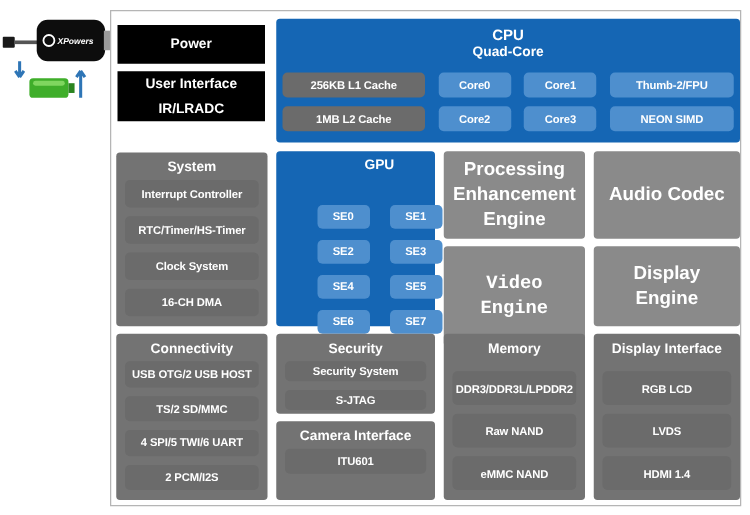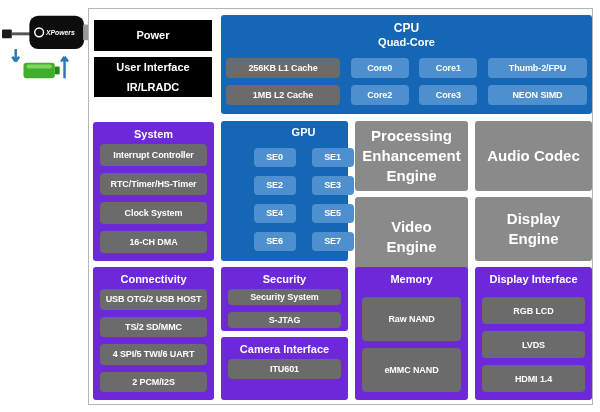--- a/index.html
+++ b/index.html
@@ -18,21 +18,21 @@
     align-items:center; justify-content:center; font-weight:bold; font-size:11px;
     text-align:center; line-height:1.35;
   }
   
   .blue-block { background:#1566b4; border-radius:3px; color:#fff; display:flex; flex-direction:column; }
   .blue-title { text-align:center; font-weight:bold; color:#fff; padding-top:6px; line-height:1.25; }
   .blue-title .t1 { font-size:12px; display:block; }
   .blue-title .t2 { font-size:11px; display:block; }
   
   .section {
-    background:#6d28d9; border-radius:3px; color:#fff;
+    background:#737373; border-radius:3px; color:#fff;
     display:flex; flex-direction:column; padding:4px 7px 8px;
   }
   .section-title { text-align:center; font-weight:bold; font-size:11px; padding:2px 0 4px; flex:0 0 auto; }
   .chips { display:flex; flex-direction:column; gap:7px; flex:1; }
   .chip {
     background:#6b6b6b; color:#fff; border-radius:4px; flex:1;
     display:flex; align-items:center; justify-content:center;
     font-size:9px; font-weight:bold; white-space:nowrap; letter-spacing:-0.1px;
     min-height:16px; padding:0 2px;
   }
@@ -44,21 +44,21 @@
     font-weight:bold; font-size:15px; line-height:1.35; padding:0 10px;
   }
   
   .cpu-rows { display:flex; flex-direction:column; gap:7px; padding:8px 5px 10px; margin-top:auto; }
   .cpu-row { display:flex; justify-content:space-between; gap:8px; }
   .cpu-row .chip { flex:0 0 auto; height:20px; }
   .w-cache { width:110px; } .w-core { width:54px; } .w-ext { width:95px; }
   
   .gpu-grid {
     display:grid; grid-template-columns:42px 42px; gap:9px 16px;
-    justify-content:center; margin-top:8px;
+    justify-content:center; margin-top:24px;
   }
   .gpu-grid .chip { flex:none; height:19px; }
   .device { position:absolute; left:2px; top:6px; width:86px; height:84px; }
   .device text { font-family:"Liberation Sans", sans-serif; }
 </style>
 </head>
 <body>
 
 <div class="page">
 
@@ -143,21 +143,21 @@
       <div class="chip blue">SE7</div>
     </div>
   </div>
 
   <div class="abs engine" style="left:355px; top:121px; width:113px; height:70px;">
     <span>Processing Enhancement Engine</span>
   </div>
   <div class="abs engine" style="left:475px; top:121px; width:117px; height:70px;">
     <span>Audio Codec</span>
   </div>
-  <div class="abs engine" style="left:355px; top:197px; width:113px; height:80px;">
+  <div class="abs engine" style="left:355px; top:197px; width:113px; height:80px;font-family:Liberation Mono, monospace;">
     <span>Video Engine</span>
   </div>
   <div class="abs engine" style="left:475px; top:197px; width:117px; height:64px;">
     <span>Display Engine</span>
   </div>
 
   <div class="abs section" style="left:221px; top:267px; width:127px; height:64px;">
     <div class="section-title">Security</div>
     <div class="chips">
       <div class="chip">Security System</div>
@@ -168,20 +168,21 @@
   <div class="abs section" style="left:221px; top:337px; width:127px; height:63px;">
     <div class="section-title">Camera Interface</div>
     <div class="chips">
       <div class="chip" style="max-height:20px;">ITU601</div>
     </div>
   </div>
 
   <div class="abs section" style="left:355px; top:267px; width:113px; height:133px;">
     <div class="section-title">Memory</div>
     <div class="chips" style="padding-top:8px;">
+      <div class="chip">DDR3/DDR3L/LPDDR2</div>
       <div class="chip">Raw NAND</div>
       <div class="chip">eMMC NAND</div>
     </div>
   </div>
 
   <div class="abs section" style="left:475px; top:267px; width:117px; height:133px;">
     <div class="section-title">Display Interface</div>
     <div class="chips" style="padding-top:8px;">
       <div class="chip">RGB LCD</div>
       <div class="chip">LVDS</div>

